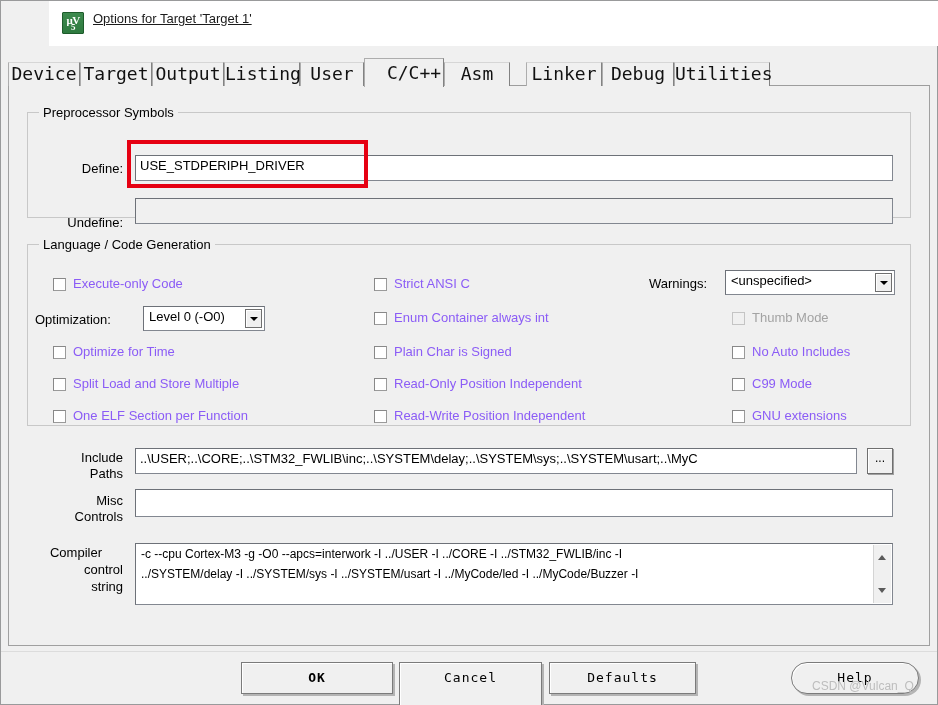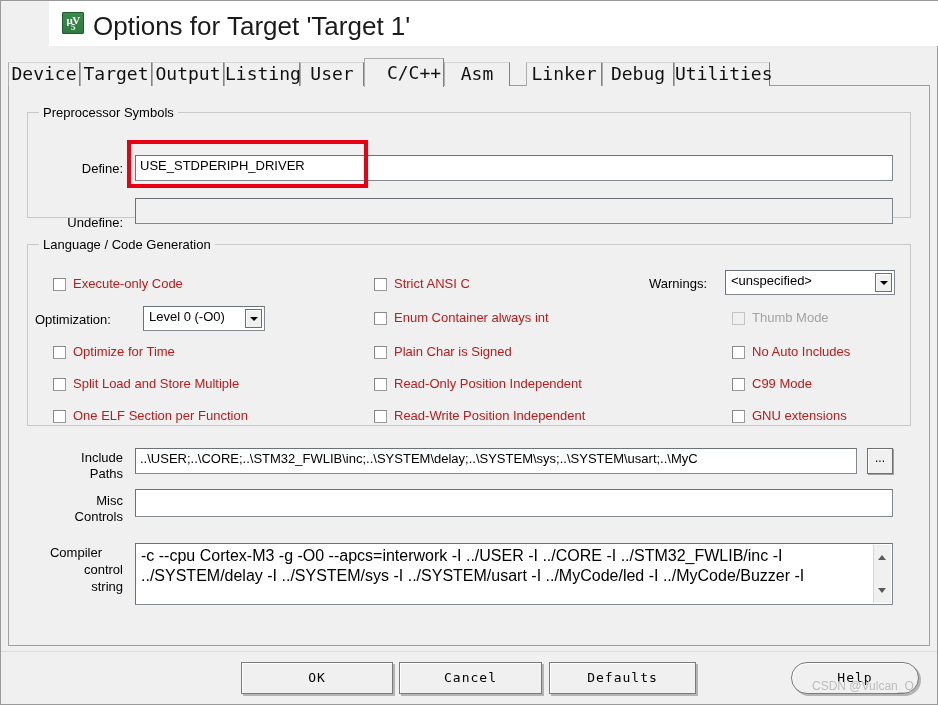--- a/index.html
+++ b/index.html
@@ -57,23 +57,24 @@
     line-height: 10px;
     text-align: center;
     letter-spacing: -0.5px;
   }
   .title-icon .g1 { position:absolute; left:0; top:2px; width:20px; }
   .title-icon .g2 { position:absolute; left:0; top:9px; width:20px; font-size:9px; }
   .title-text {
     position: absolute;
     left: 44px; top: 10px;
     font-family: "Liberation Sans", sans-serif;
-    font-size: 26px;
+    font-size: 13px;
     color: #1b1b1b;
     white-space: nowrap;
+    text-decoration: underline;
   }
   .close-btn {
     position: absolute;
     right: 0; top: 0;
     width: 46px; height: 45px;
     cursor: pointer;
   }
   .close-btn svg { position: absolute; left: 15px; top: 15px; }
 
   
@@ -187,21 +188,21 @@
     border: 1px solid #9a9a9a;
     border-top: 1px solid #888888;
     border-left: 1px solid #888888;
     box-sizing: border-box;
   }
   .cbrow.dis .cbox { background: #f0f0f0; border-color: #c4c4c4; }
   .cblbl {
     position: absolute;
     left: 20px; top: 0;
     font-size: 13px;
-    color: #b91c1c;
+    color: #8b5cf6;
     white-space: nowrap;
   }
   .cbrow.dis .cblbl { color: #a3a3a3; }
 
   
   .combo {
     position: absolute;
     background: #ffffff;
     border: 1px solid #828790;
     border-top: 1px solid #6d7178;
@@ -257,21 +258,21 @@
     border: 1px solid #828790;
     border-top: 1px solid #6d7178;
     border-left: 1px solid #6d7178;
     box-sizing: border-box;
     overflow: hidden;
     cursor: text;
   }
   .multiline .line {
     position: absolute;
     left: 5px;
-    font-size: 16px;
+    font-size: 12px;
     color: #000000;
     white-space: nowrap;
   }
   .scrollbar {
     position: absolute;
     right: 1px; top: 1px; bottom: 1px;
     width: 17px;
     background: #f0f0f0;
     border-left: 1px solid #d4d4d4;
   }
@@ -471,20 +472,20 @@
         <div class="sb-arrow dn"></div>
       </div>
     </div>
 
   </div>
 
   <div class="redbox" style="left:126px; top:139px; width:241px; height:48px;"></div>
 
   <div class="footer-sep"></div>
 
-  <div class="dlgbtn" style="left:240px; top:661px; width:152px; height:32px; line-height:30px;">OK</div>
-  <div class="dlgbtn" style="left:398px; top:661px; width:143px; height:32px; line-height:30px;">Cancel</div>
+  <div class="dlgbtn" style="left:240px; top:661px; width:152px; height:32px; line-height:30px;font-weight:bold;">OK</div>
+  <div class="dlgbtn" style="left:398px; top:661px; width:143px; height:44px; line-height:30px;">Cancel</div>
   <div class="dlgbtn" style="left:548px; top:661px; width:147px; height:32px; line-height:30px;">Defaults</div>
   <div class="dlgbtn" style="left:790px; top:661px; width:128px; height:32px; line-height:30px;border-radius:16px;">Help</div>
 
   <div class="watermark">CSDN @Vulcan_Q</div>
 
 </div>
 
 </body></html>

